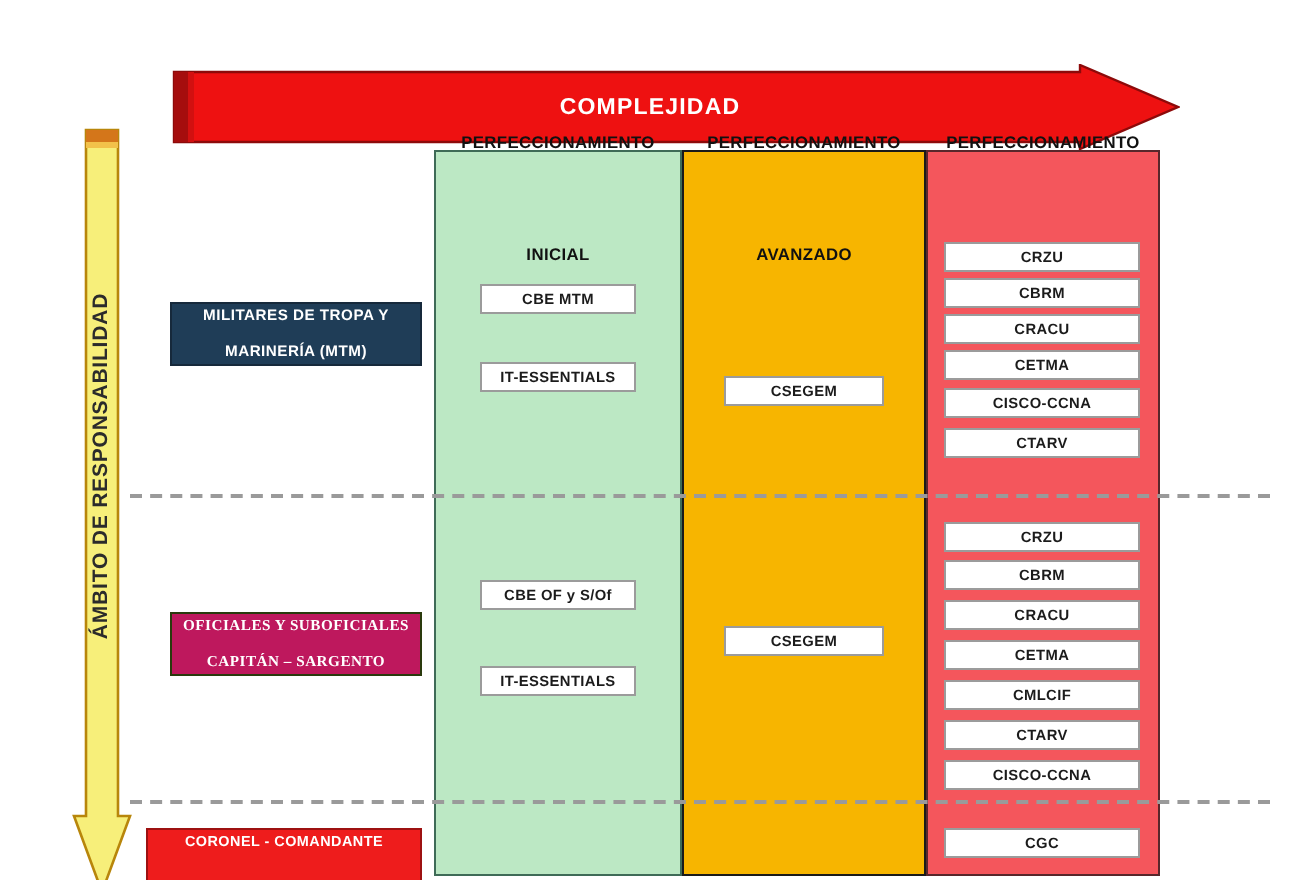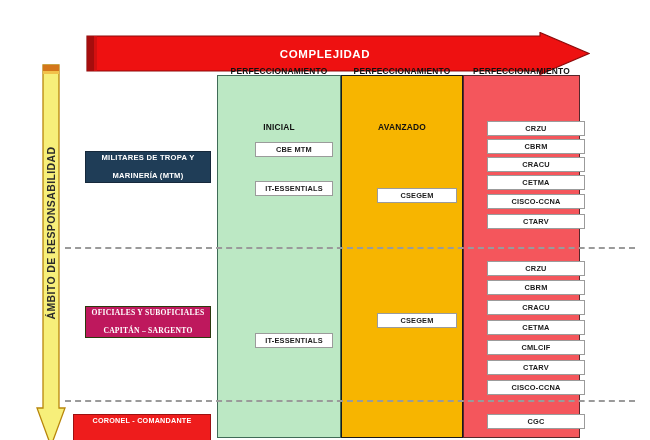--- a/index.html
+++ b/index.html
@@ -85,21 +85,20 @@
   .dash-1{top:234px;}
   .dash-2{top:387px;}
 
   
   .chip{
     position:absolute;box-sizing:border-box;
     background:#ffffff;border:1.1px solid #9b9b9b;
     display:flex;align-items:center;justify-content:center;
     font-size:7.4px;font-weight:700;color:#1b1b1b;letter-spacing:.2px;
     white-space:nowrap;
-    margin-left:15px;
   }
   .chip-w1{left:240px;width:78px;height:15px;}
   .chip-w2{left:362px;width:80px;height:15px;}
   .chip-w3{left:472px;width:98px;height:15px;}
 </style>
 </head>
 <body>
 
 <div id="canvas">
 
@@ -160,20 +159,21 @@
 
   <div class="chip chip-w2" style="top:175px;">CSEGEM</div>
 
   <div class="chip chip-w3" style="top:108px;">CRZU</div>
   <div class="chip chip-w3" style="top:126px;">CBRM</div>
   <div class="chip chip-w3" style="top:144px;">CRACU</div>
   <div class="chip chip-w3" style="top:162px;">CETMA</div>
   <div class="chip chip-w3" style="top:181px;">CISCO-CCNA</div>
   <div class="chip chip-w3" style="top:201px;">CTARV</div>
 
+  <div class="chip chip-w1" style="top:277px;">CBE OF y S/Of</div>
   <div class="chip chip-w1" style="top:320px;">IT-ESSENTIALS</div>
 
   <div class="chip chip-w2" style="top:300px;">CSEGEM</div>
 
   <div class="chip chip-w3" style="top:248px;">CRZU</div>
   <div class="chip chip-w3" style="top:267px;">CBRM</div>
   <div class="chip chip-w3" style="top:287px;">CRACU</div>
   <div class="chip chip-w3" style="top:307px;">CETMA</div>
   <div class="chip chip-w3" style="top:327px;">CMLCIF</div>
   <div class="chip chip-w3" style="top:347px;">CTARV</div>

